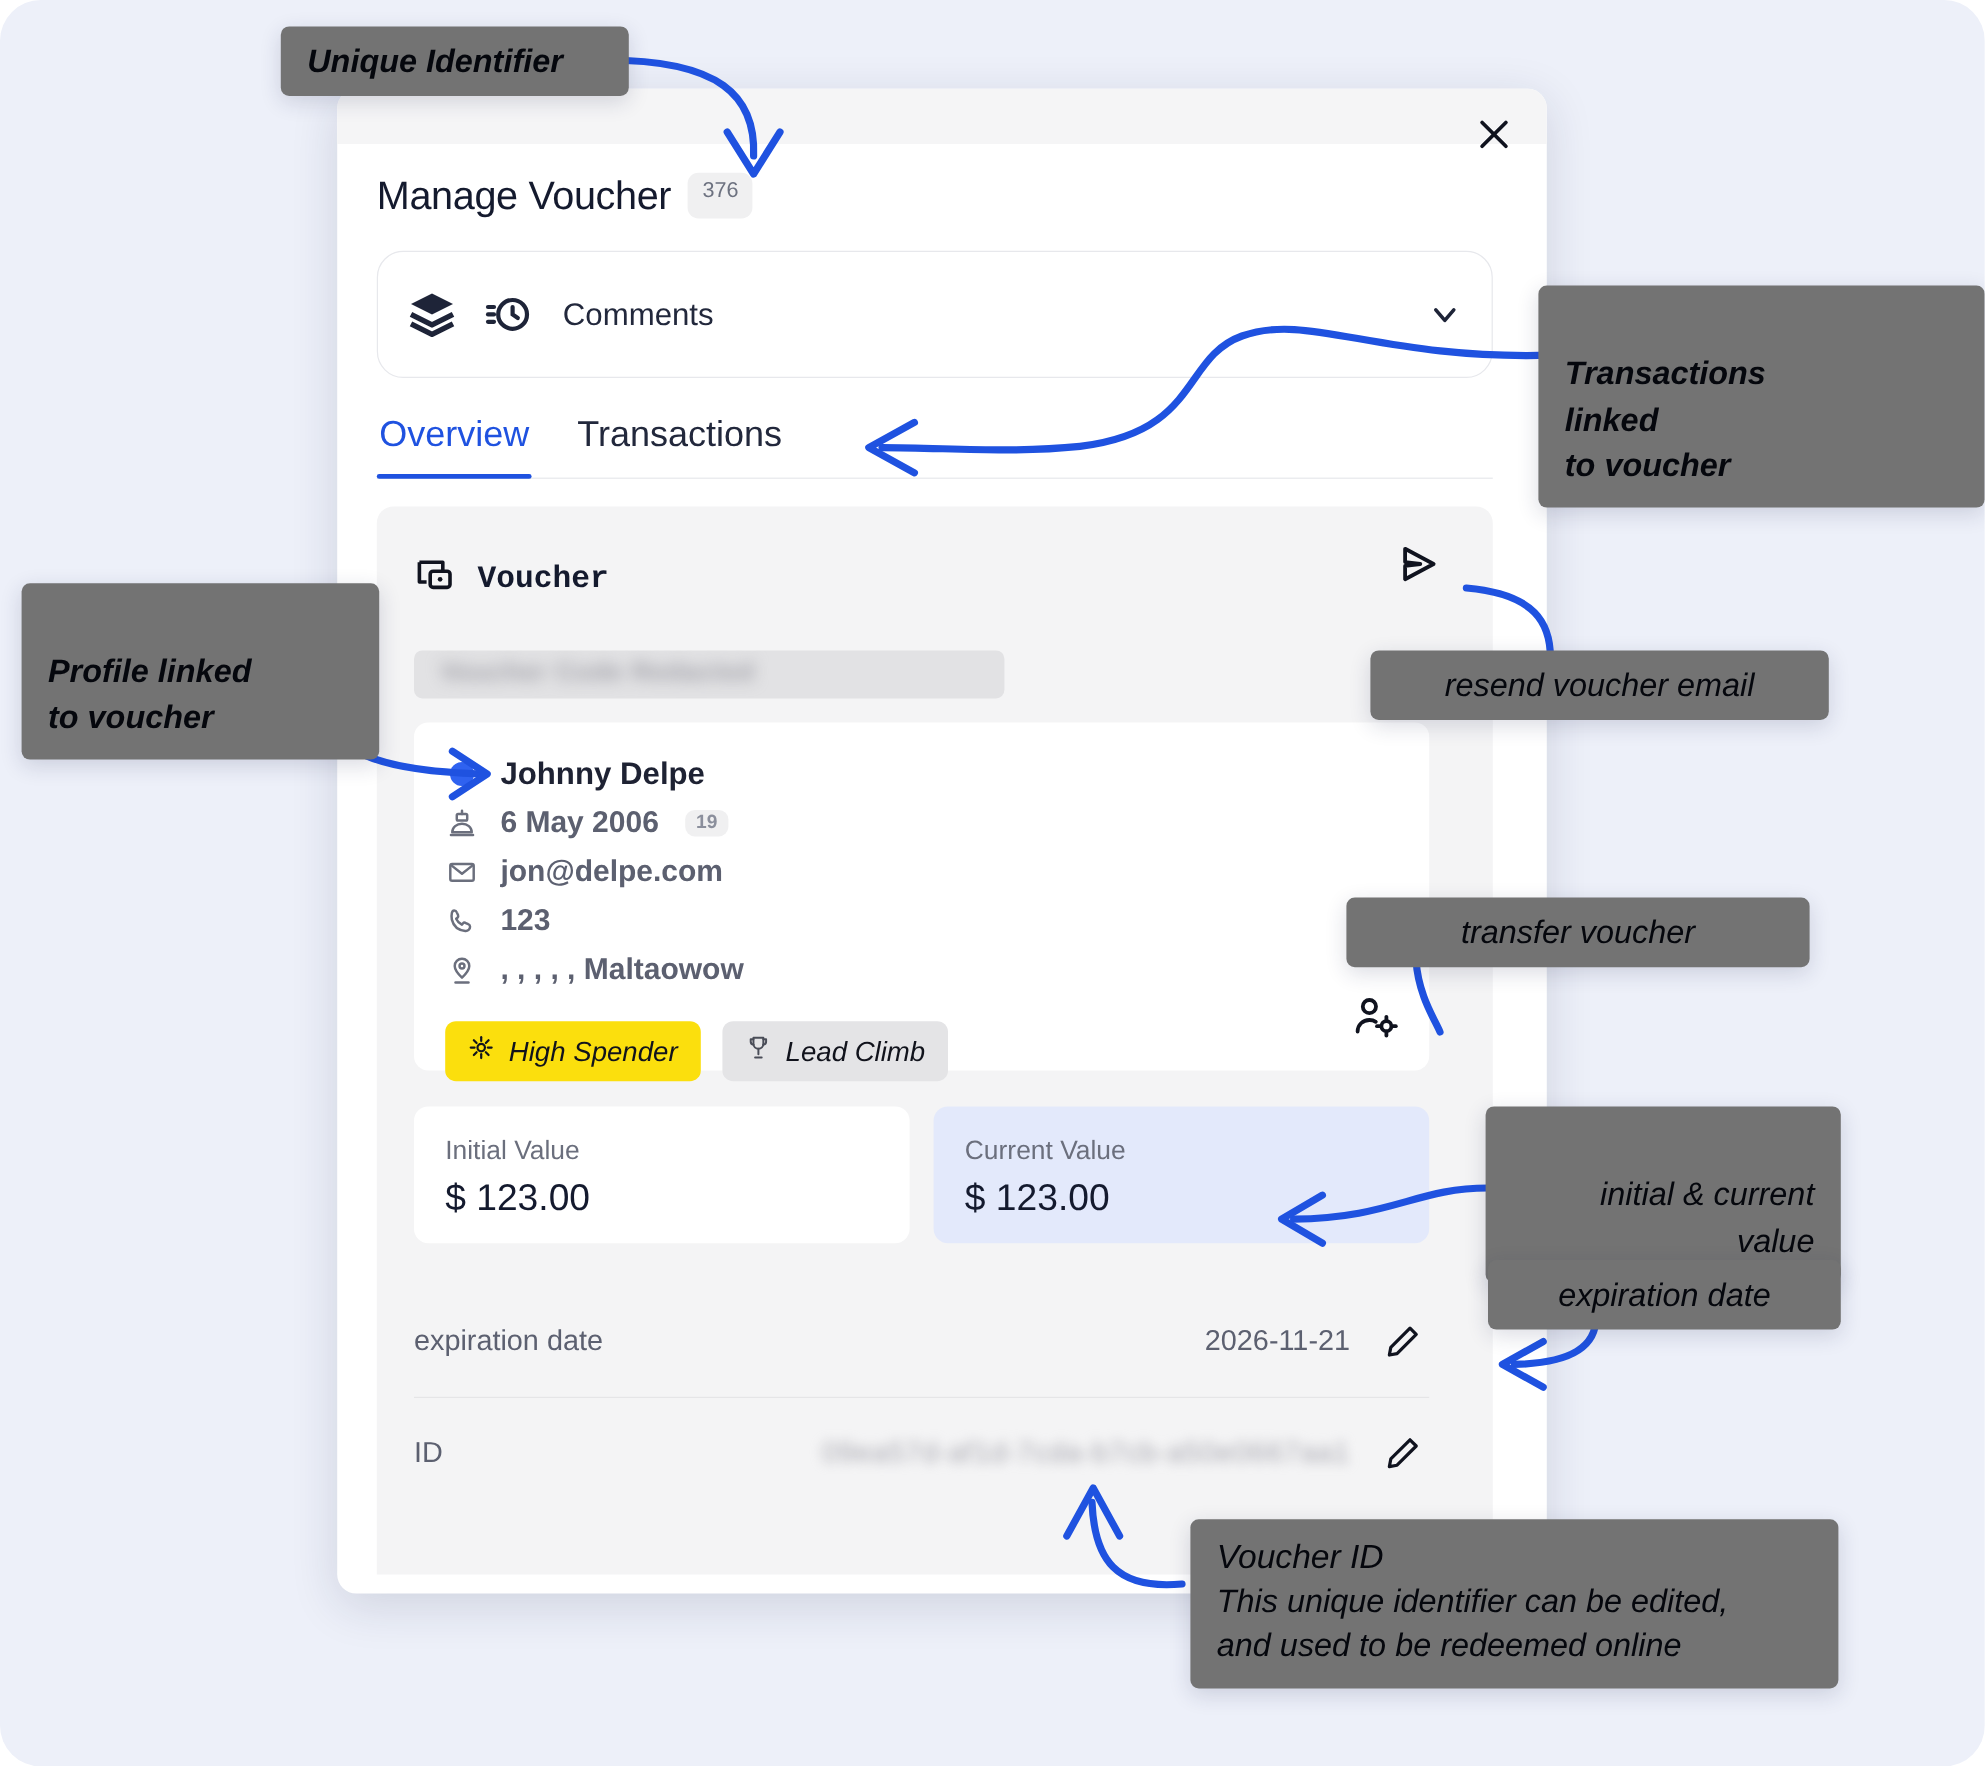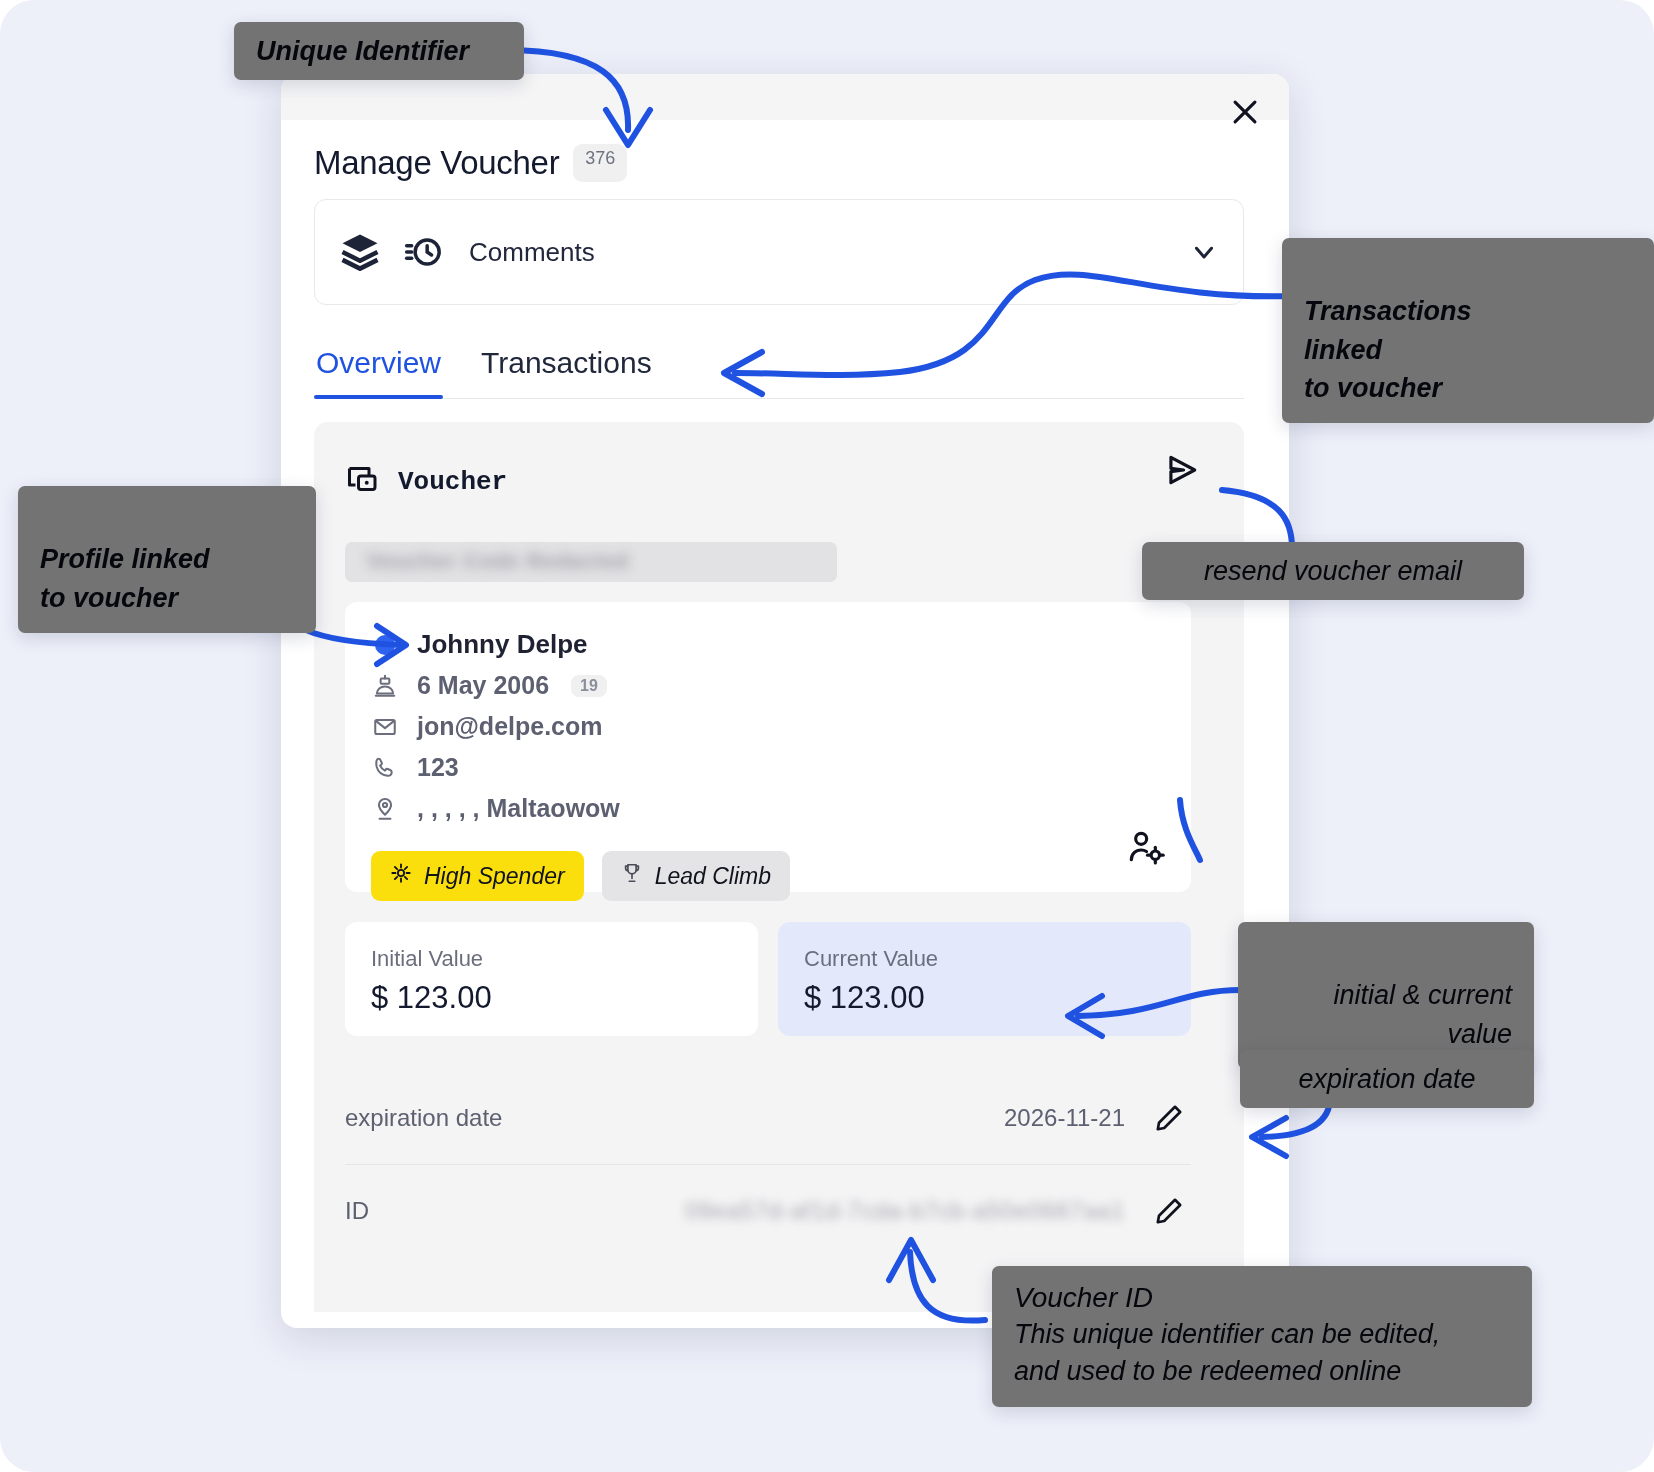--- a/index.html
+++ b/index.html
@@ -40,22 +40,22 @@
   .title-text{
     font-size:33px;color:#141a2e;letter-spacing:-.3px;
   }
   .title-chip{
     background:#f0f0f1;color:#6d7280;border-radius:9px;
     padding:5px 12px;font-size:18px;line-height:1;
   }
 
   
   .selector{
-    position:absolute;left:33px;top:125px;width:930px;height:106px;
-    border:1px solid #e7e8ec;border-radius:12px;background:#fff;
+    position:absolute;left:33px;top:135px;width:930px;height:106px;
+    border:1px solid #e7e8ec;border-radius:22px;background:#fff;
     display:flex;align-items:center;padding:0 24px;box-sizing:border-box;
     cursor:pointer;
   }
   .selector .ic{margin-right:6px;display:flex;align-items:center;}
   .selector .ic.second{margin-left:16px;margin-right:26px;}
   .selector .label{font-size:26px;color:#22283c;}
   .selector .chev{margin-left:auto;display:flex;align-items:center;}
 
   
   .tabs{
@@ -404,20 +404,23 @@
 
   <div class="callout bold" style="left:18px;top:486px;width:298px;font-size:27px;line-height:1.42;white-space:pre-line;padding:16px 22px;">
     <span>Profile linked
 to voucher</span>
   </div>
 
   <div class="callout" style="left:1142px;top:542px;width:382px;font-size:27px;line-height:1.2;text-align:center;">
     <span>resend voucher email</span>
   </div>
 
+  <div class="callout" style="left:1122px;top:748px;width:386px;font-size:27px;line-height:1.2;text-align:center;">
+    <span>transfer voucher</span>
+  </div>
 
   <div class="callout" style="left:1238px;top:922px;width:296px;font-size:27px;line-height:1.42;white-space:pre-line;text-align:right;padding:16px 22px;">
     <span>initial &amp; current
 value</span>
   </div>
 
   <div class="callout" style="left:1240px;top:1050px;width:294px;font-size:27px;line-height:1.2;text-align:center;">
     <span>expiration date</span>
   </div>
 

